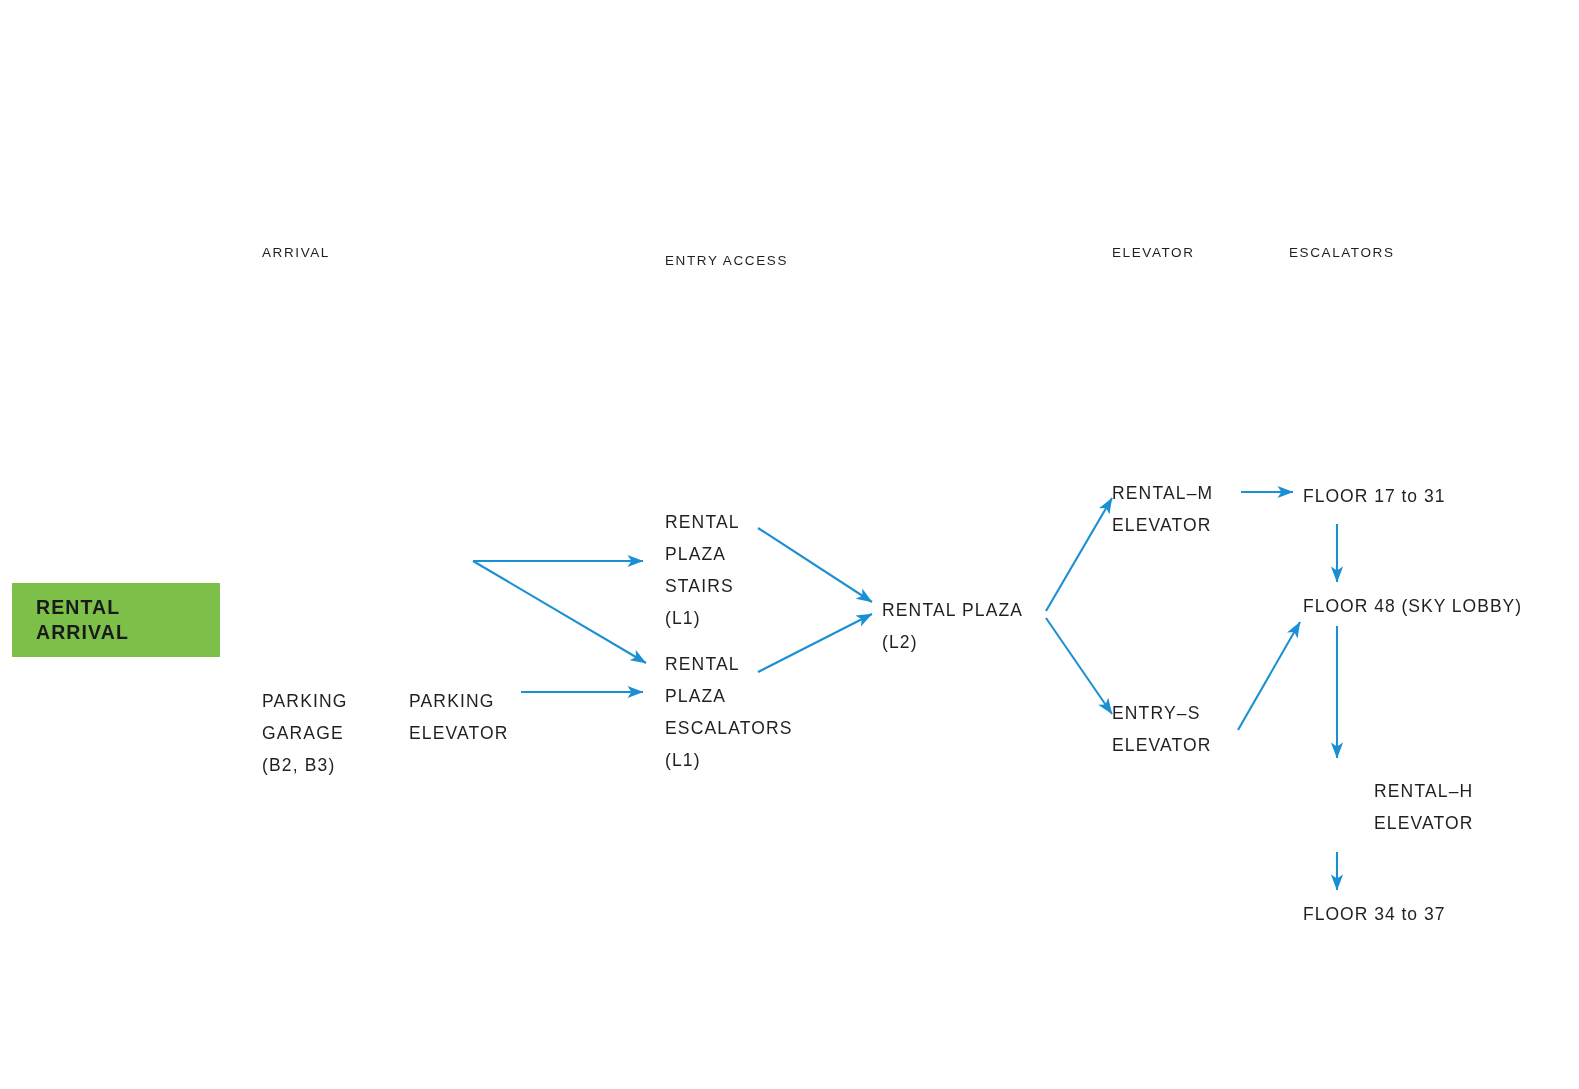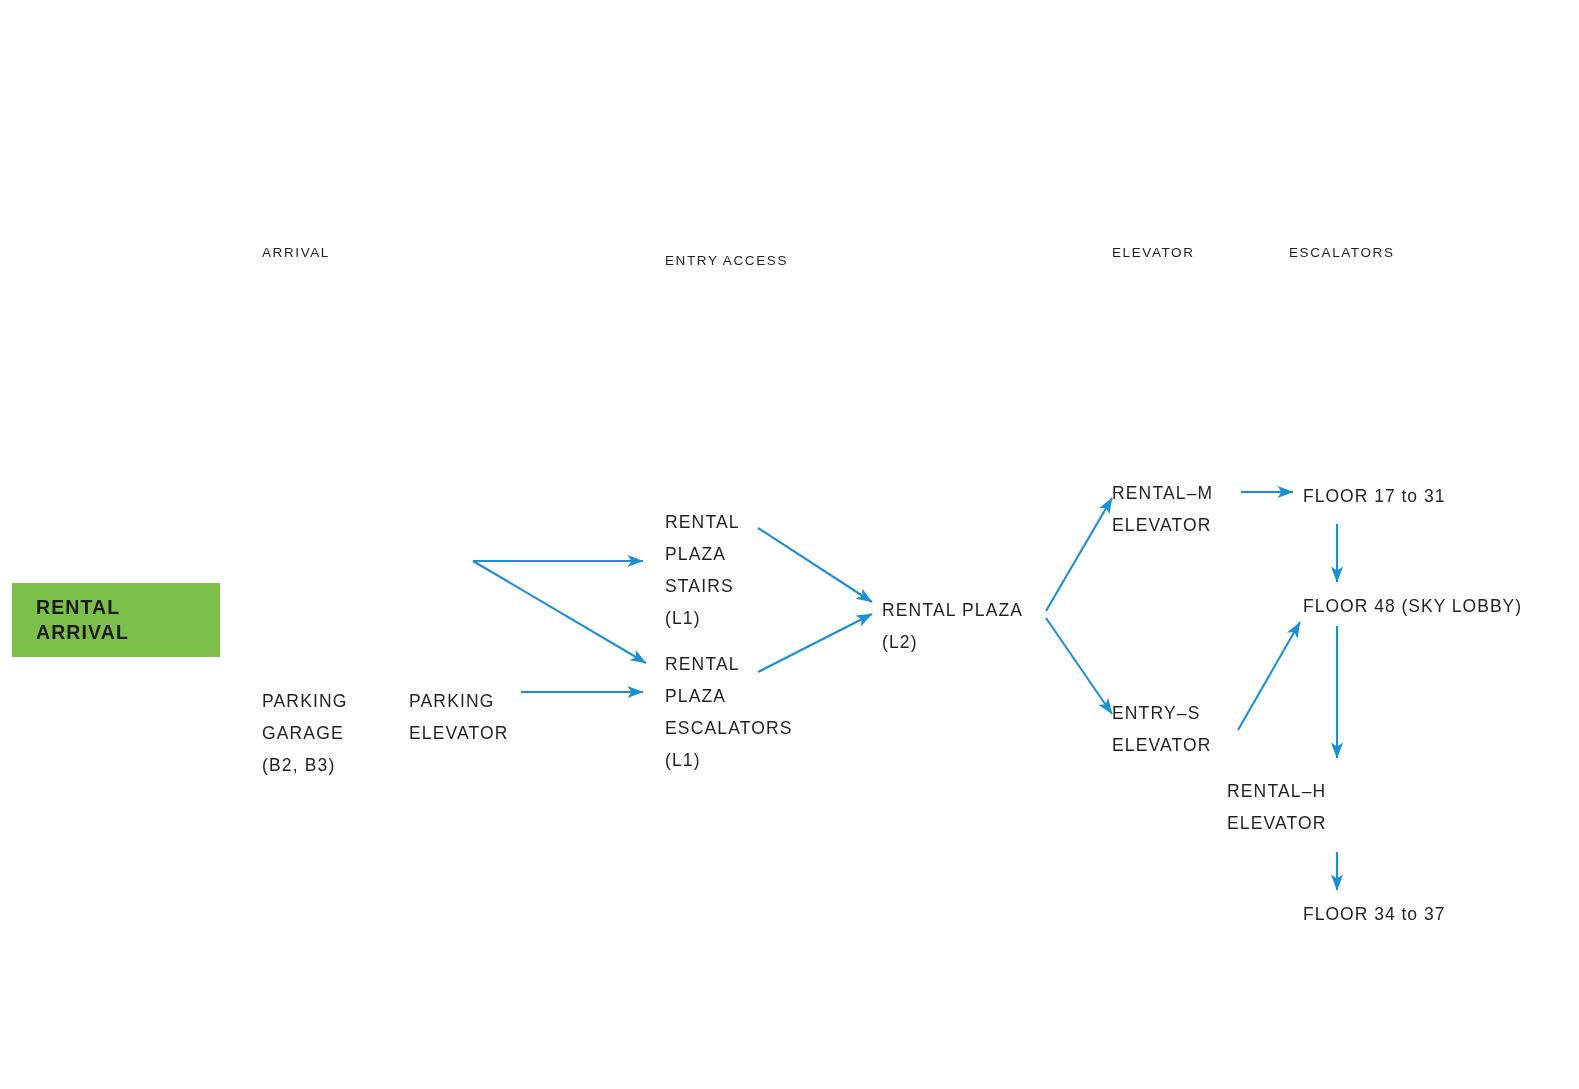--- a/index.html
+++ b/index.html
@@ -144,21 +144,21 @@
 
   <div class="node" style="left:882px; top:594px;">RENTAL PLAZA
 (L2)</div>
 
   <div class="node" style="left:1112px; top:477px;">RENTAL–M
 ELEVATOR</div>
 
   <div class="node" style="left:1112px; top:697px;">ENTRY–S
 ELEVATOR</div>
 
-  <div class="node" style="left:1227px; top:775px;">RENTAL–H
+  <div class="node" style="left:1374px; top:775px;">RENTAL–H
 ELEVATOR</div>
 
   <div class="node wide" style="left:1303px; top:480px;">FLOOR 17 to 31</div>
 
   <div class="node wide" style="left:1303px; top:590px;">FLOOR 48 (SKY LOBBY)</div>
 
   <div class="node wide" style="left:1303px; top:898px;">FLOOR 34 to 37</div>
 
 </div>
 

